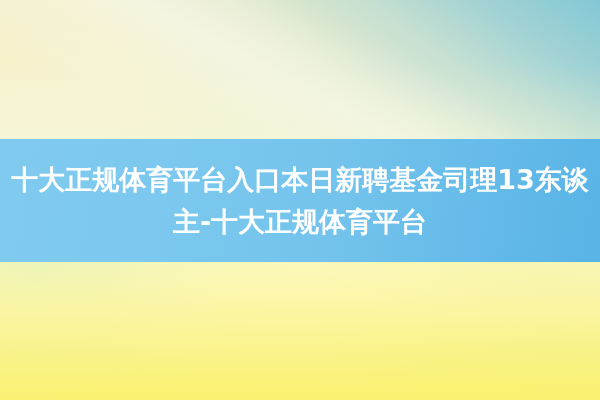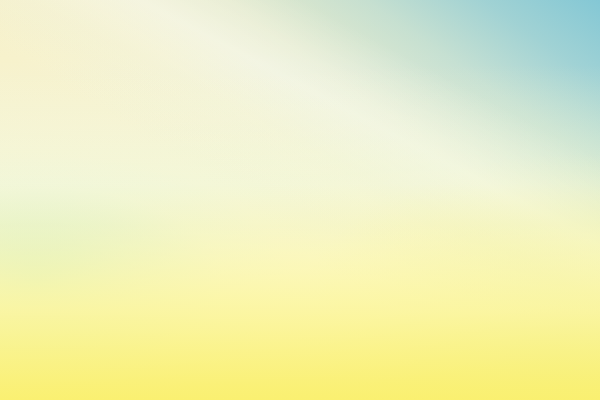--- a/index.html
+++ b/index.html
@@ -121,14 +121,17 @@
 <div id="stage">
 
   <div class="bg-layer bg-base"></div>
   <div class="bg-layer bg-teal"></div>
   <div class="bg-layer bg-cyan-left"></div>
   <div class="bg-layer bg-green-right"></div>
   <div class="bg-layer bg-haze"></div>
   <div class="bg-layer bg-streak"></div>
   <div class="bg-layer bg-yellow-foot"></div>
 
+  <div class="title-band">
+    <div class="title-text">十大正规体育平台入口本日新聘基金司理13东谈主-十大正规体育平台</div>
+  </div>
 
 </div>
 
 </body></html>

